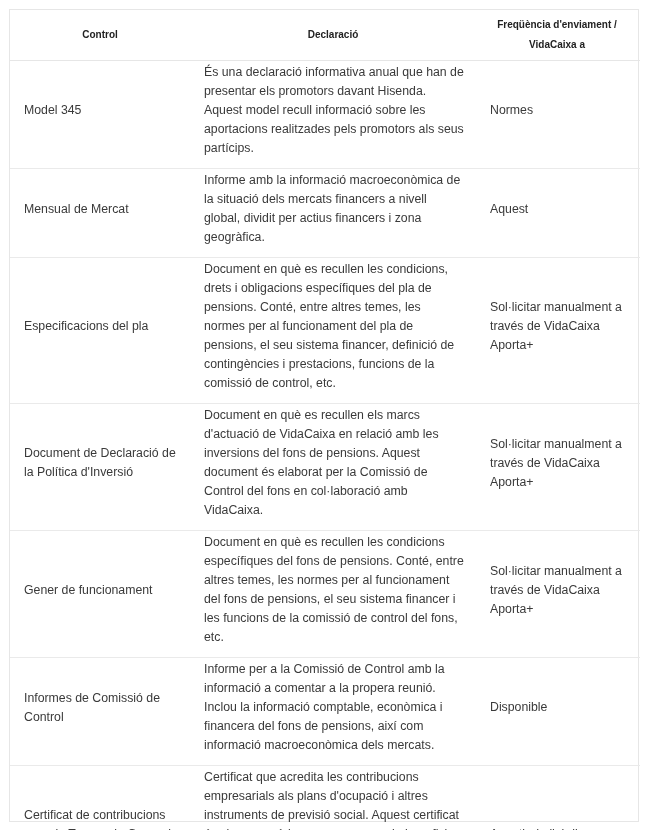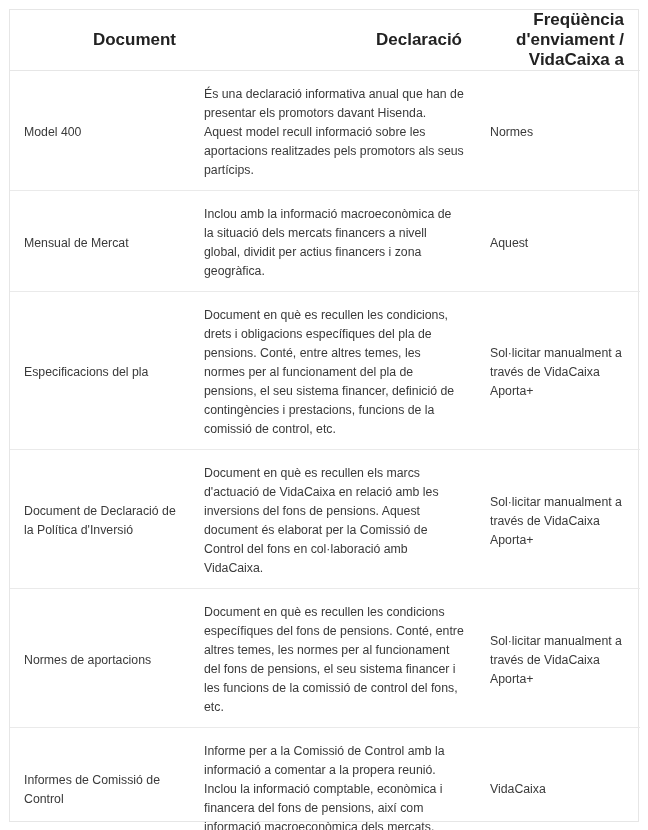--- a/index.html
+++ b/index.html
@@ -30,40 +30,40 @@
     width: 100%;
     border-collapse: collapse;
     table-layout: fixed;
   }
 
   table.doc-table col.c-doc   { width: 182px; }
   table.doc-table col.c-desc  { width: 286px; }
   table.doc-table col.c-freq  { width: 162px; }
 
   thead th {
-    text-align: right;
+    text-align: center;
     font-weight: bold;
-    font-size: 17px;
+    font-size: 10px;
     line-height: 20px;
     color: #222222;
     padding: 0 16px 0 0;
     vertical-align: middle;
     border-bottom: 1px solid #e6e6e6;
   }
   thead th.h-doc  { padding-left: 14px; height: 50px; }
   thead th.h-desc { padding-left: 12px; height: 50px; }
   thead th.h-freq { padding-left: 12px; height: 50px; }
 
   tbody td {
     font-size: 12.3px;
     line-height: 19px;
     color: #3a3a3a;
     vertical-align: middle;
     border-bottom: 1px solid #eaeaea;
-    padding-top: 14px;
+    padding-top: 2px;
     padding-bottom: 10px;
   }
   tbody tr:last-child td {
     border-bottom: none;
   }
 
   tbody td.t-doc  { padding-left: 14px; padding-right: 10px; }
   tbody td.t-desc { padding-left: 12px; padding-right: 14px; }
   tbody td.t-freq { padding-left: 12px; padding-right: 10px; }
 
@@ -74,58 +74,58 @@
 
 <div class="doc-table-wrap">
   <table class="doc-table">
     <colgroup>
       <col class="c-doc">
       <col class="c-desc">
       <col class="c-freq">
     </colgroup>
     <thead>
       <tr>
-        <th class="h-doc">Document</th>
+        <th class="h-doc">Control</th>
         <th class="h-desc">Declaració</th>
         <th class="h-freq">
           <span class="cell-line">Freqüència d'enviament /</span>
           <span class="cell-line">VidaCaixa a</span>
         </th>
       </tr>
     </thead>
     <tbody>
       <tr>
-        <td class="t-doc">Model 400</td>
+        <td class="t-doc">Model 345</td>
         <td class="t-desc">És una declaració informativa anual que han de presentar els promotors davant Hisenda. Aquest model recull informació sobre les aportacions realitzades pels promotors als seus partícips.</td>
         <td class="t-freq">Normes</td>
       </tr>
       <tr>
         <td class="t-doc">Mensual de Mercat</td>
-        <td class="t-desc">Inclou amb la informació macroeconòmica de la situació dels mercats financers a nivell global, dividit per actius financers i zona geogràfica.</td>
+        <td class="t-desc">Informe amb la informació macroeconòmica de la situació dels mercats financers a nivell global, dividit per actius financers i zona geogràfica.</td>
         <td class="t-freq">Aquest</td>
       </tr>
       <tr>
         <td class="t-doc">Especificacions del pla</td>
         <td class="t-desc">Document en què es recullen les condicions, drets i obligacions específiques del pla de pensions. Conté, entre altres temes, les normes per al funcionament del pla de pensions, el seu sistema financer, definició de contingències i prestacions, funcions de la comissió de control, etc.</td>
         <td class="t-freq">Sol·licitar manualment a través de VidaCaixa Aporta+</td>
       </tr>
       <tr>
         <td class="t-doc">Document de Declaració de la Política d'Inversió</td>
         <td class="t-desc">Document en què es recullen els marcs d'actuació de VidaCaixa en relació amb les inversions del fons de pensions. Aquest document és elaborat per la Comissió de Control del fons en col·laboració amb VidaCaixa.</td>
         <td class="t-freq">Sol·licitar manualment a través de VidaCaixa Aporta+</td>
       </tr>
       <tr>
-        <td class="t-doc">Normes de aportacions</td>
+        <td class="t-doc">Gener de funcionament</td>
         <td class="t-desc">Document en què es recullen les condicions específiques del fons de pensions. Conté, entre altres temes, les normes per al funcionament del fons de pensions, el seu sistema financer i les funcions de la comissió de control del fons, etc.</td>
         <td class="t-freq">Sol·licitar manualment a través de VidaCaixa Aporta+</td>
       </tr>
       <tr>
         <td class="t-doc">Informes de Comissió de Control</td>
         <td class="t-desc">Informe per a la Comissió de Control amb la informació a comentar a la propera reunió. Inclou la informació comptable, econòmica i financera del fons de pensions, així com informació macroeconòmica dels mercats.</td>
-        <td class="t-freq">VidaCaixa</td>
+        <td class="t-freq">Disponible</td>
       </tr>
       <tr>
         <td class="t-doc">Certificat de contribucions per a la Tresoreria General de la Seguretat Social</td>
         <td class="t-desc">Certificat que acredita les contribucions empresarials als plans d'ocupació i altres instruments de previsió social. Aquest certificat és clau perquè les empreses puguin beneficiar-se de reduccions en les quotes de la Seguretat Social per les seves aportacions a aquests plans.</td>
         <td class="t-freq">A partir de l'abril</td>
       </tr>
     </tbody>
   </table>
 </div>
 

